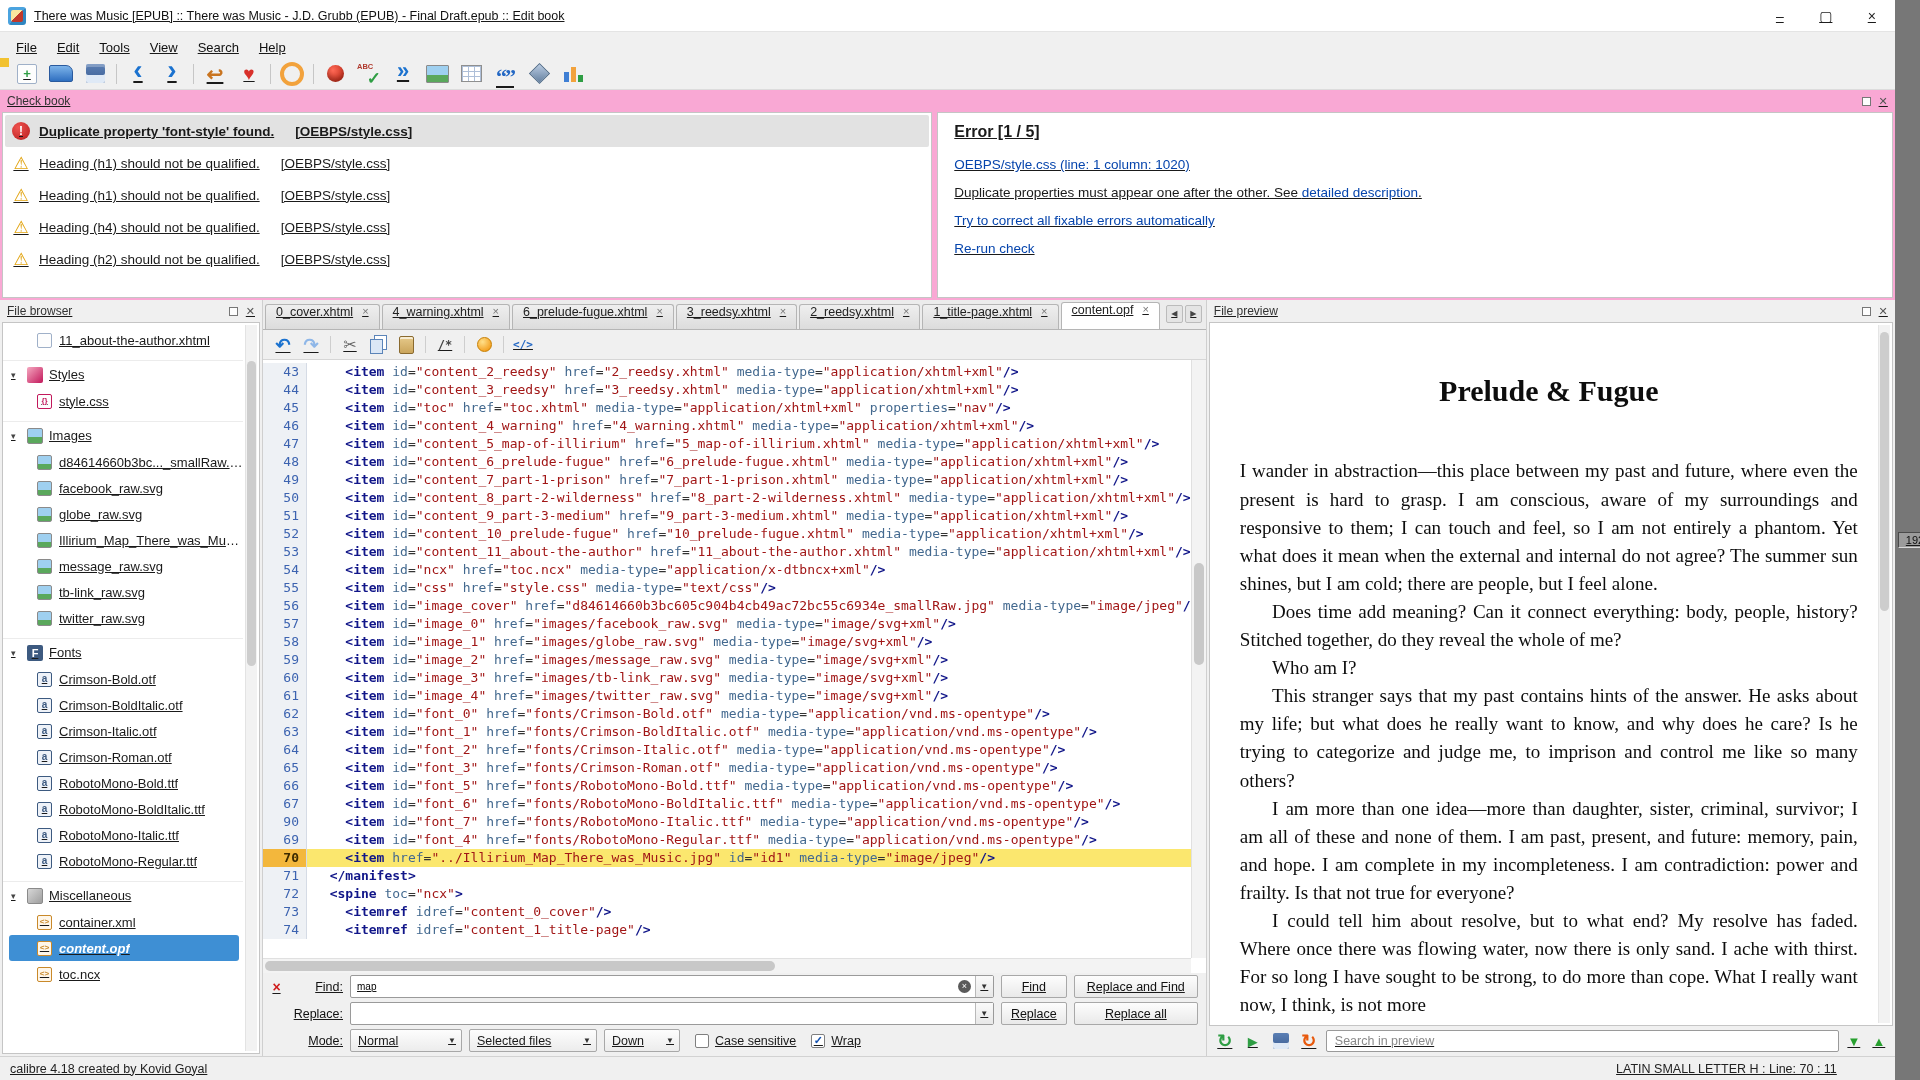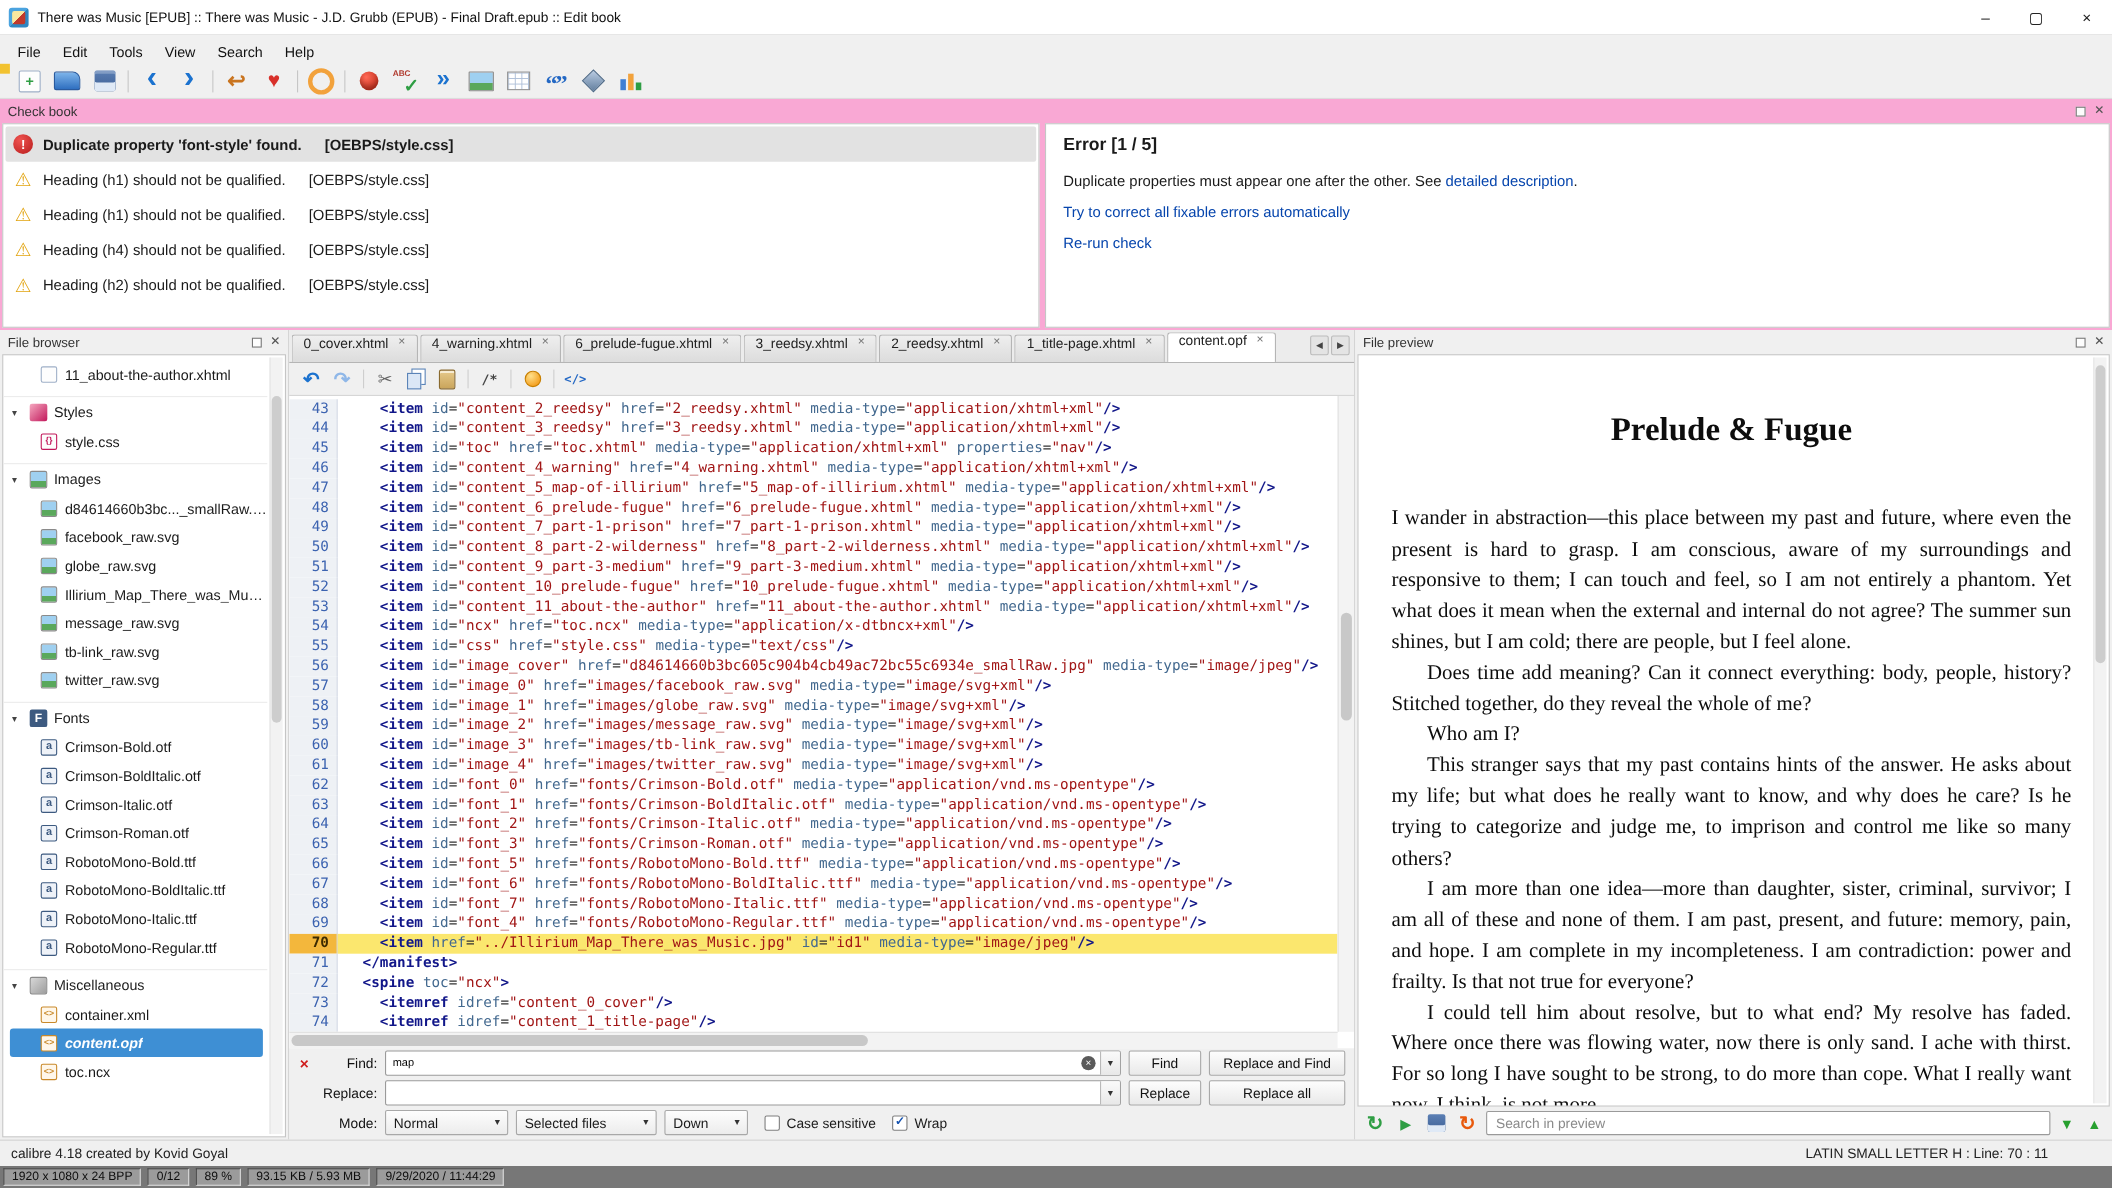--- a/index.html
+++ b/index.html
@@ -1,18 +1,18 @@
 <!DOCTYPE html>
 <html><head>
 <meta charset="utf-8">
 <style>
 *{box-sizing:border-box;margin:0;padding:0;}
 html,body{width:1920px;height:1080px;overflow:hidden;}
 body{font-family:"Liberation Sans",sans-serif;font-size:13px;color:#1a1a1a;background:#3c3c3c;}
-.screen{width:1920px;height:1080px;display:flex;flex-direction:column;overflow:hidden;}
+.screen{width:1920px;height:1080px;display:flex;flex-direction:row;overflow:hidden;text-decoration:underline;}
 .window{flex:1;min-height:0;display:flex;flex-direction:column;background:#f0f0f0;}
 
 
 .titlebar{flex:0 0 32px;background:#fff;display:flex;align-items:center;padding-left:8px;border-bottom:1px solid #e4e4e4;}
 .app-icon{width:18px;height:18px;border-radius:3px;background:linear-gradient(135deg,#4aa3df 0 50%,#2e86c1 50%);position:relative;}
 .app-icon::after{content:"";position:absolute;left:3px;top:3px;right:3px;bottom:3px;border-radius:2px;background:linear-gradient(135deg,#f9e79f 0 50%,#c0392b 50%);}
 .title-text{margin-left:8px;font-size:12.5px;color:#111;white-space:nowrap;}
 .win-controls{margin-left:auto;display:flex;height:100%;}
 .wbtn{width:46px;height:100%;display:flex;align-items:center;justify-content:center;font-size:14px;color:#222;}
 
@@ -258,20 +258,23 @@
             </div>
             <div class="check-row">
               <span class="sev-warn">⚠</span>
               <span class="check-msg">Heading (h2) should not be qualified.</span>
               <span class="check-file">[OEBPS/style.css]</span>
             </div>
           </div>
         <div class="check-detail">
           <div class="cd-heading">Error [1 / 5]</div>
           <div class="cd-line">
+            <span class="link">OEBPS/style.css (line: 1 column: 1020)</span>
+          </div>
+          <div class="cd-line">
             <span>Duplicate properties must appear one after the other. See </span><span class="link">detailed description</span><span>.</span>
           </div>
           <div class="cd-line">
             <span class="link">Try to correct all fixable errors automatically</span>
           </div>
           <div class="cd-line">
             <span class="link">Re-run check</span>
           </div>
         </div>
       </div>
@@ -543,21 +546,21 @@
               </div>
               <div class="cl">
                 <span class="ln">66</span>
                 <span class="ct"><span class="pln">    </span><span class="tag">&lt;item</span><span class="pln"> </span><span class="atr">id</span><span class="pln">=</span><span class="str">"font_5"</span><span class="pln"> </span><span class="atr">href</span><span class="pln">=</span><span class="str">"fonts/RobotoMono-Bold.ttf"</span><span class="pln"> </span><span class="atr">media-type</span><span class="pln">=</span><span class="str">"application/vnd.ms-opentype"</span><span class="tag">/&gt;</span></span>
               </div>
               <div class="cl">
                 <span class="ln">67</span>
                 <span class="ct"><span class="pln">    </span><span class="tag">&lt;item</span><span class="pln"> </span><span class="atr">id</span><span class="pln">=</span><span class="str">"font_6"</span><span class="pln"> </span><span class="atr">href</span><span class="pln">=</span><span class="str">"fonts/RobotoMono-BoldItalic.ttf"</span><span class="pln"> </span><span class="atr">media-type</span><span class="pln">=</span><span class="str">"application/vnd.ms-opentype"</span><span class="tag">/&gt;</span></span>
               </div>
               <div class="cl">
-                <span class="ln">68</span>
+                <span class="ln">90</span>
                 <span class="ct"><span class="pln">    </span><span class="tag">&lt;item</span><span class="pln"> </span><span class="atr">id</span><span class="pln">=</span><span class="str">"font_7"</span><span class="pln"> </span><span class="atr">href</span><span class="pln">=</span><span class="str">"fonts/RobotoMono-Italic.ttf"</span><span class="pln"> </span><span class="atr">media-type</span><span class="pln">=</span><span class="str">"application/vnd.ms-opentype"</span><span class="tag">/&gt;</span></span>
               </div>
               <div class="cl">
                 <span class="ln">69</span>
                 <span class="ct"><span class="pln">    </span><span class="tag">&lt;item</span><span class="pln"> </span><span class="atr">id</span><span class="pln">=</span><span class="str">"font_4"</span><span class="pln"> </span><span class="atr">href</span><span class="pln">=</span><span class="str">"fonts/RobotoMono-Regular.ttf"</span><span class="pln"> </span><span class="atr">media-type</span><span class="pln">=</span><span class="str">"application/vnd.ms-opentype"</span><span class="tag">/&gt;</span></span>
               </div>
               <div class="cl hl">
                 <span class="ln">70</span>
                 <span class="ct"><span class="pln">    </span><span class="tag">&lt;item</span><span class="pln"> </span><span class="atr">href</span><span class="pln">=</span><span class="str">"../Illirium_Map_There_was_Music.jpg"</span><span class="pln"> </span><span class="atr">id</span><span class="pln">=</span><span class="str">"id1"</span><span class="pln"> </span><span class="atr">media-type</span><span class="pln">=</span><span class="str">"image/jpeg"</span><span class="tag">/&gt;</span></span>
               </div>

